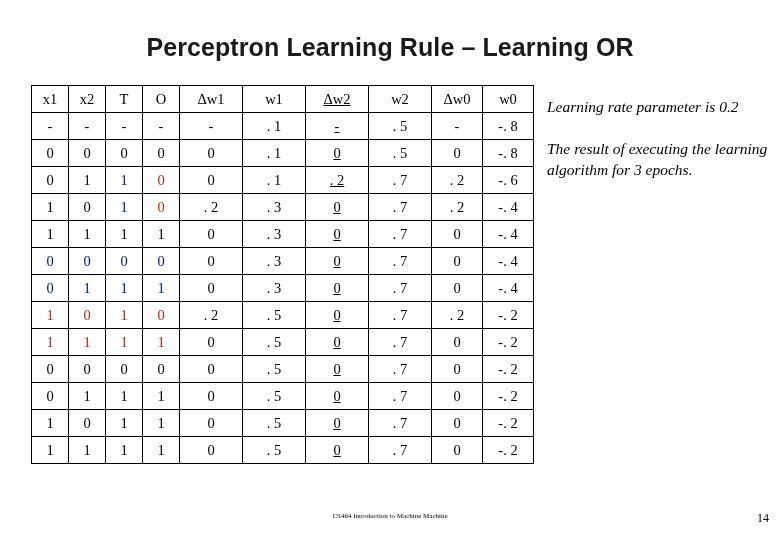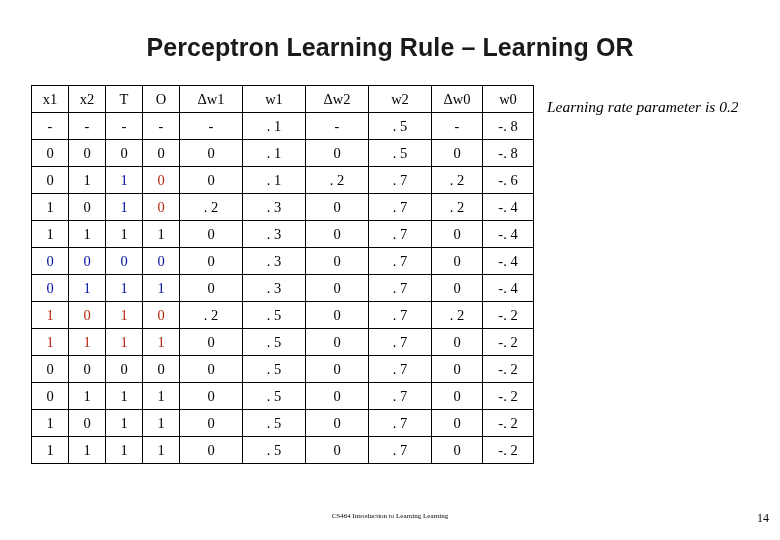--- a/index.html
+++ b/index.html
@@ -57,21 +57,21 @@
   }
   .c-black { color: #000000; }
   .c-blue  { color: #00109e; }
   .c-red   { color: #b42a10; }
   .col-x1 { width: 36px; }
   .col-x2 { width: 36px; }
   .col-t  { width: 36px; }
   .col-o  { width: 36px; }
   .col-dw1 { width: 62px; }
   .col-w1  { width: 62px; }
-  .col-dw2 { width: 62px; }
+  .col-dw2 { width: 62px; text-decoration: underline; }
   .col-w2  { width: 62px; }
   .col-dw0 { width: 50px; }
   .col-w0  { width: 50px; border-radius: 6px; }
   #notes {
     position: absolute;
     left: 547px;
     top: 96px;
     width: 225px;
     font-size: 15.5px;
     line-height: 21px;
@@ -280,18 +280,19 @@
             <td class="col-w2 c-black">. 7</td>
             <td class="col-dw0 c-black">0</td>
             <td class="col-w0 c-black">-. 2</td>
           </tr>
         </tbody>
     </table>
   </div>
 
   <div id="notes">
     <p class="para">Learning rate parameter is 0.2</p>
+    <p class="para">The result of executing the learning algorithm for 3 epochs.</p>
   </div>
 
-  <div id="footer-left">CS464 Introduction to Learning Learning</div>
+  <div id="footer-left">CS464 Introduction to Machine Machine</div>
   <div id="footer-right">14</div>
 
 </div>
 
 </body></html>

